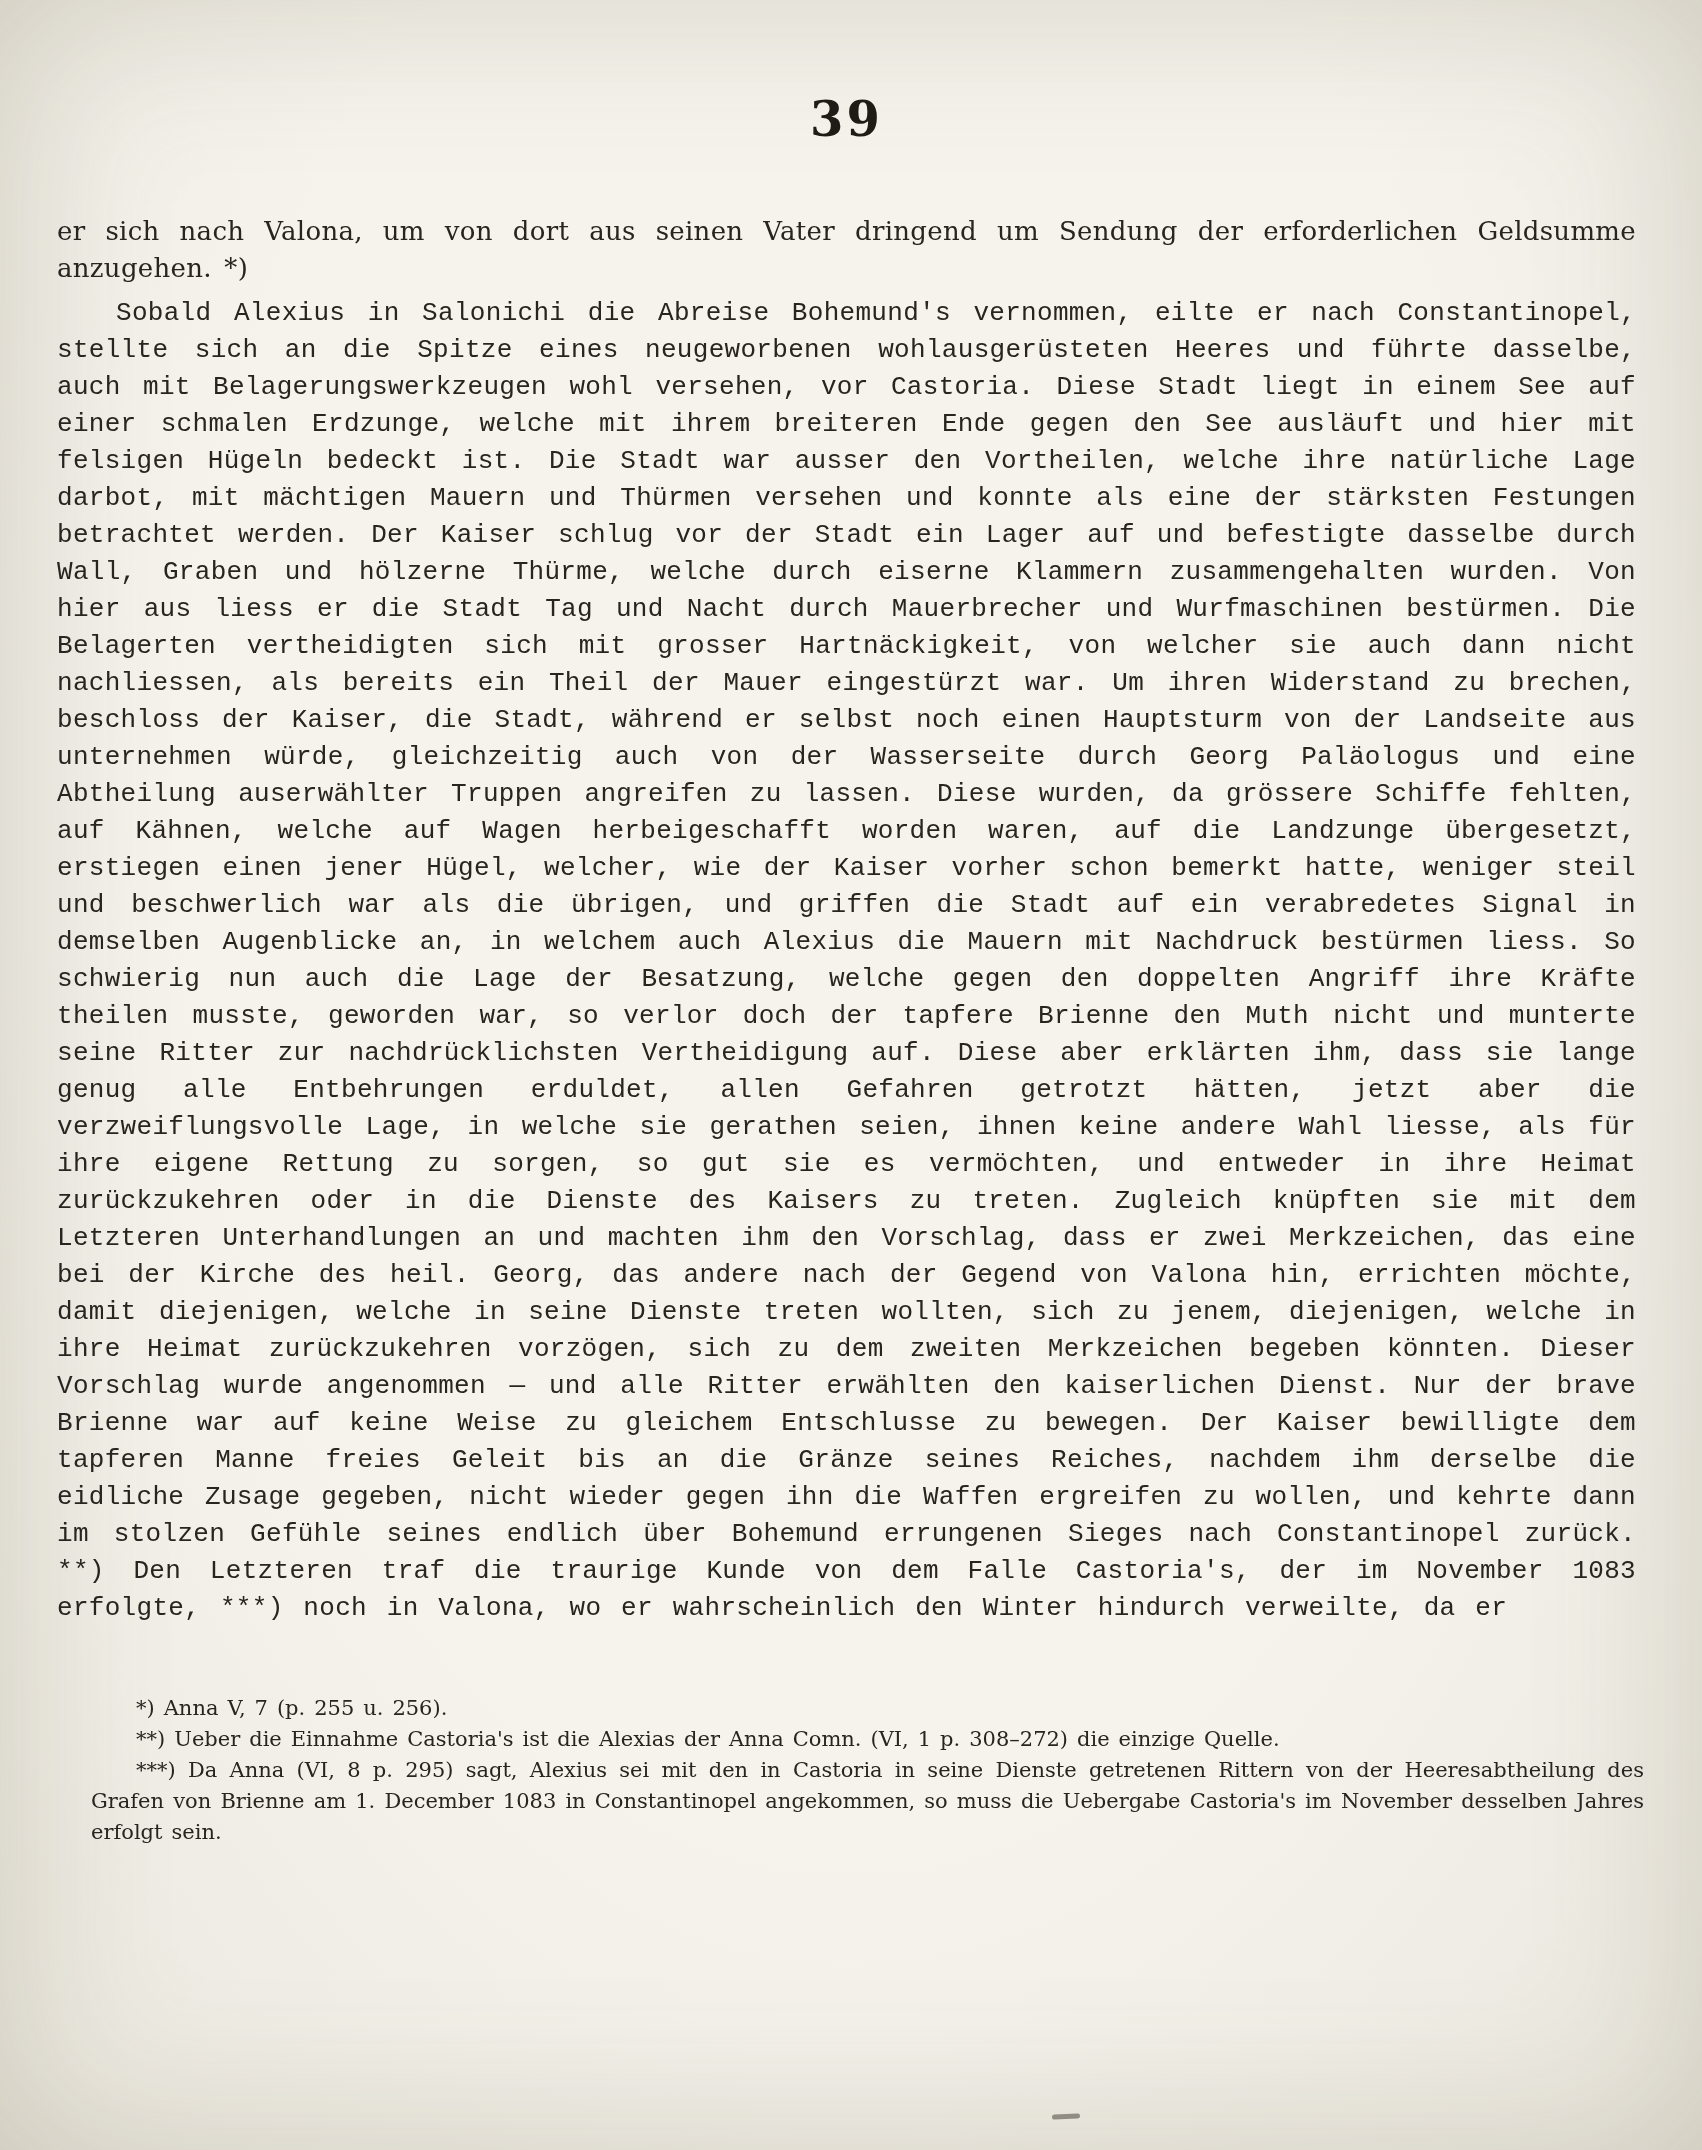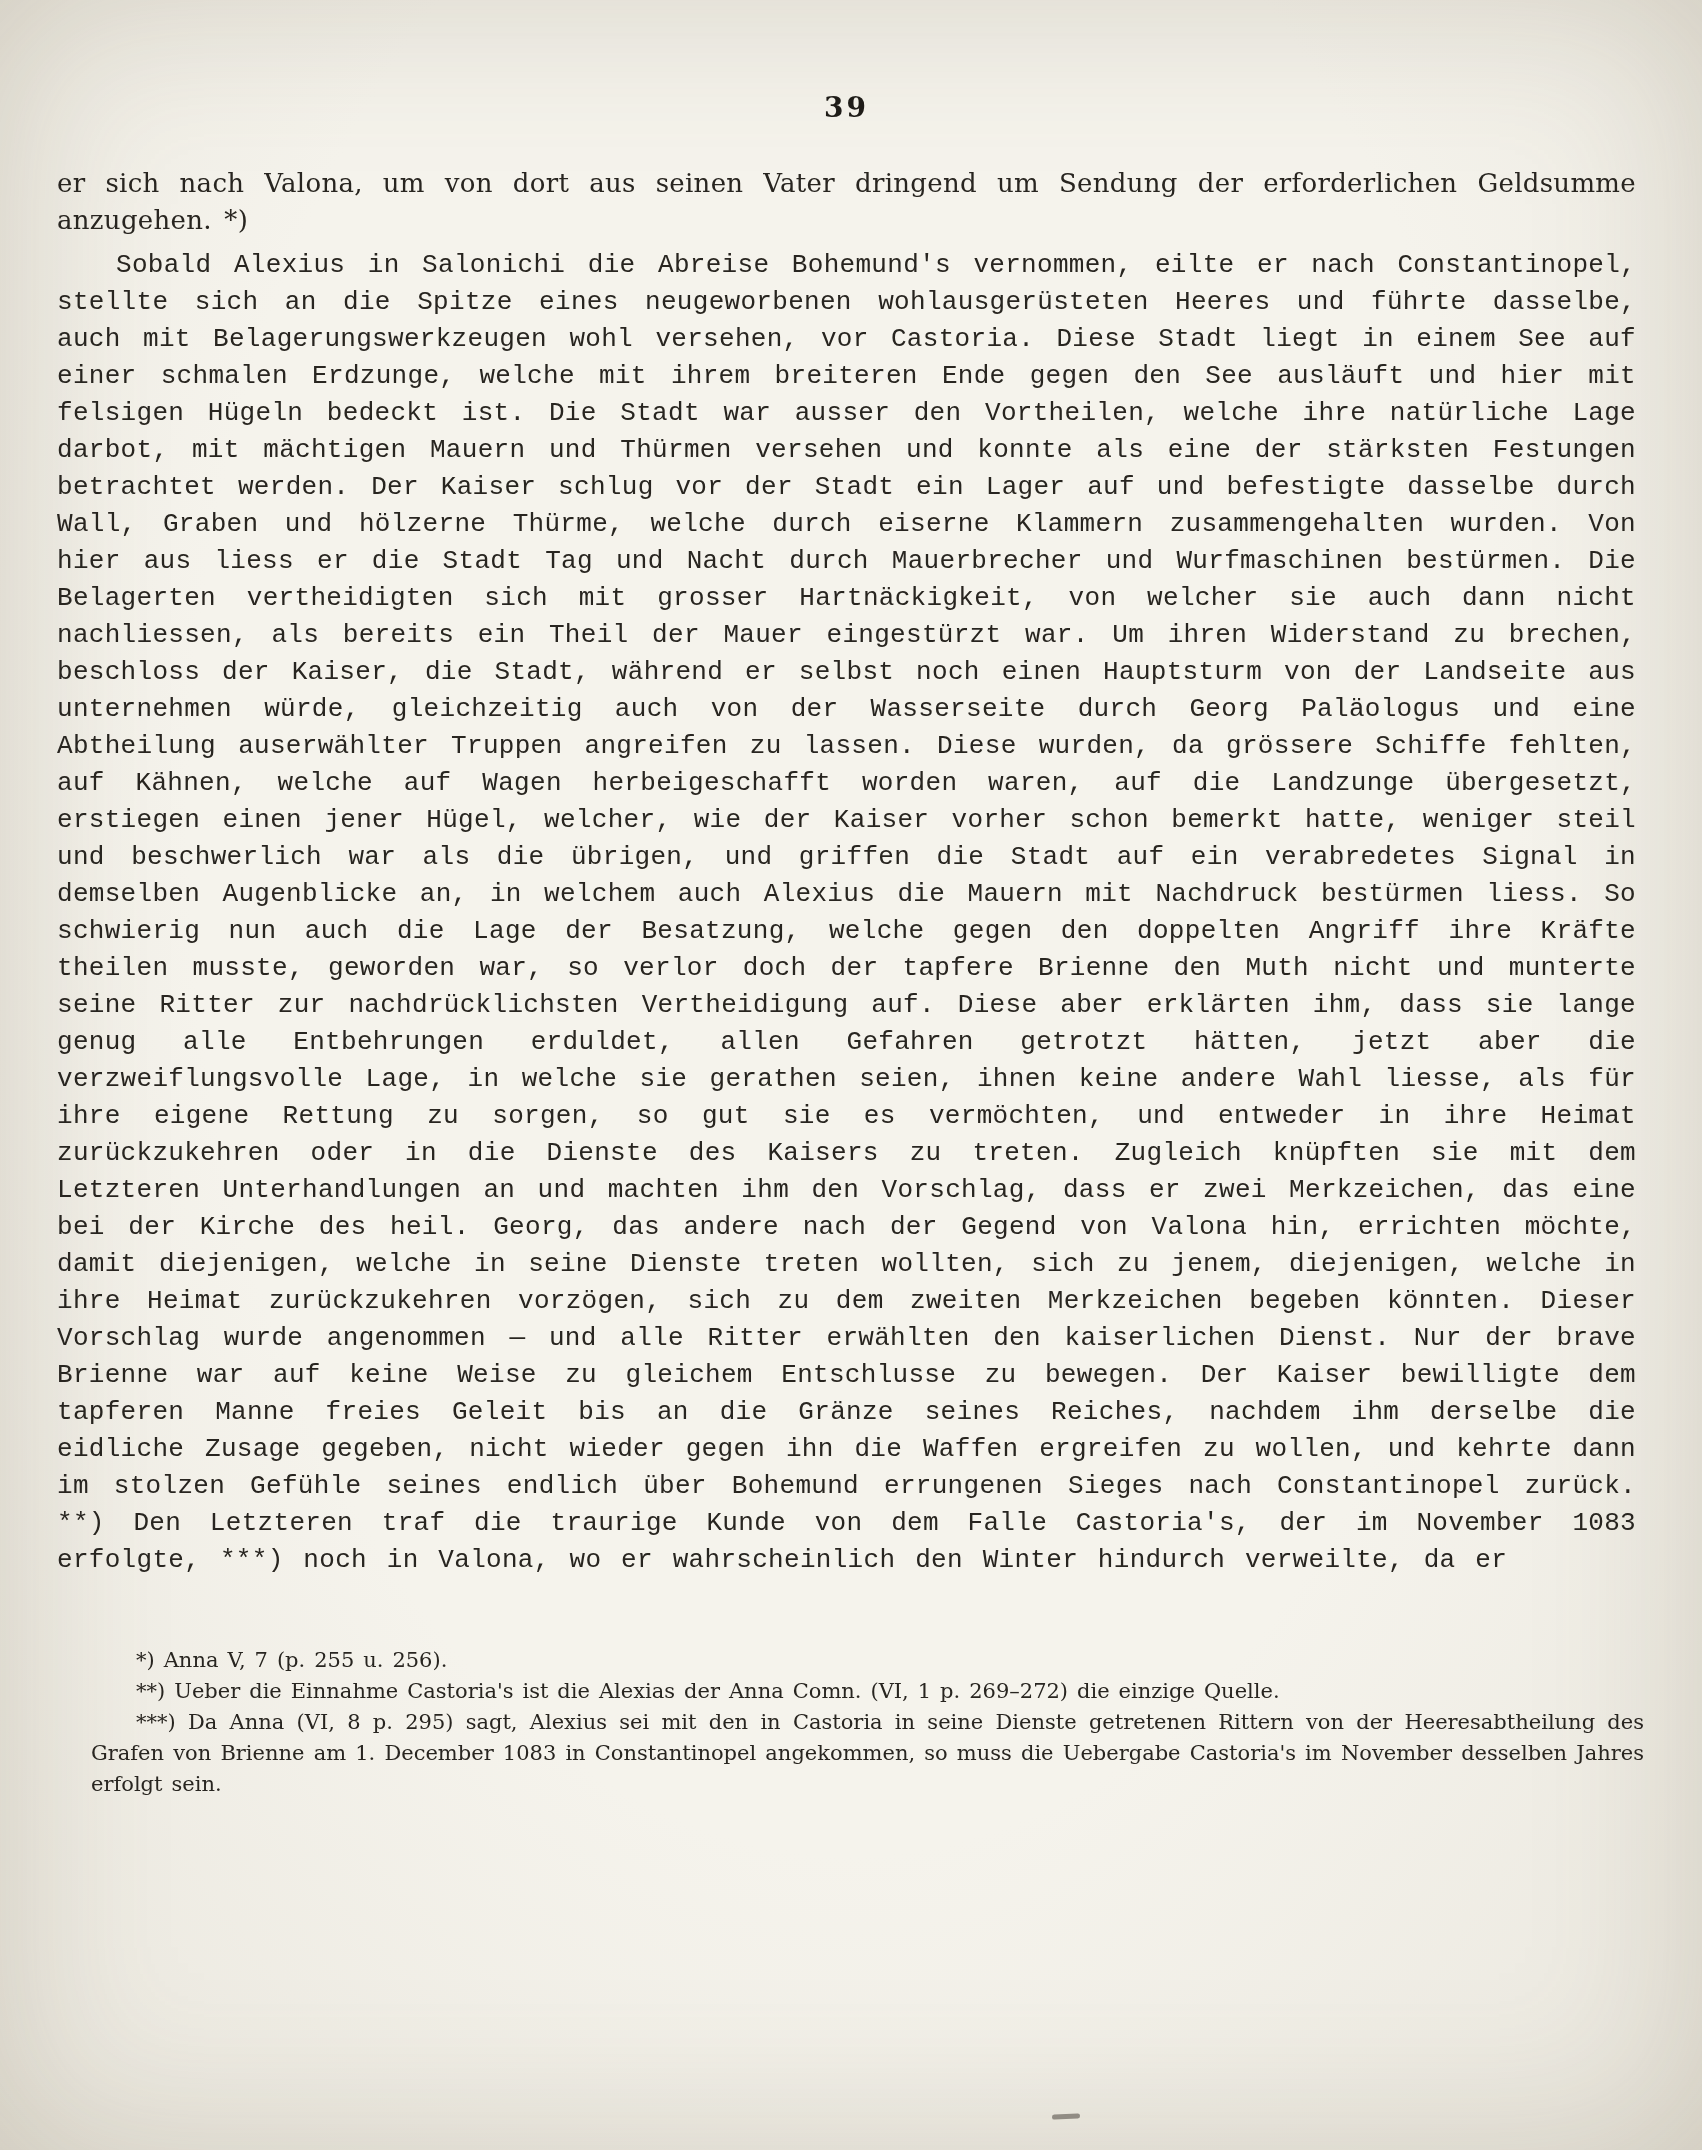--- a/index.html
+++ b/index.html
@@ -15,25 +15,25 @@
     box-sizing: border-box;
     padding: 91px 59px 0 49px;
     background: radial-gradient(ellipse at 50% 38%, #f5f3ec 55%, #eae7de 100%);
     box-shadow: inset 0 0 170px rgba(105, 92, 66, 0.22);
     font-family: "DejaVu Serif", "Liberation Serif", serif;
     color: #282520;
     overflow: hidden;
   }
   .page-number {
     text-align: center;
-    font-size: 28px;
+    font-size: 48px;
     font-weight: bold;
     letter-spacing: 3.1px;
     color: #1f1c18;
-    margin: 0 0 41px 0;
+    margin: 0 0 66px 0;
   }
   .text-block p {
     margin: 8px;
     font-size: 26px;
     line-height: 37px;
     text-align: justify;
     word-spacing: 3.9px;
     letter-spacing: 0.3px;
   }
   .para-indent {
@@ -79,21 +79,21 @@
     <p class="para para-indent">Sobald Alexius in Salonichi die Abreise Bohemund's vernommen, eilte er nach Constantinopel, stellte sich an die Spitze eines neugeworbenen wohlausgerüsteten Heeres und führte dasselbe, auch mit Belagerungswerkzeugen wohl versehen, vor Castoria. Diese Stadt liegt in einem See auf einer schmalen Erdzunge, welche mit ihrem breiteren Ende gegen den See ausläuft und hier mit felsigen Hügeln bedeckt ist. Die Stadt war ausser den Vortheilen, welche ihre natürliche Lage darbot, mit mächtigen Mauern und Thürmen versehen und konnte als eine der stärksten Festungen betrachtet werden. Der Kaiser schlug vor der Stadt ein Lager auf und befestigte dasselbe durch Wall, Graben und hölzerne Thürme, welche durch eiserne Klammern zusammengehalten wurden. Von hier aus liess er die Stadt Tag und Nacht durch Mauerbrecher und Wurfmaschinen bestürmen. Die Belagerten vertheidigten sich mit grosser Hartnäckigkeit, von welcher sie auch dann nicht nachliessen, als bereits ein Theil der Mauer eingestürzt war. Um ihren Widerstand zu brechen, beschloss der Kaiser, die Stadt, während er selbst noch einen Hauptsturm von der Landseite aus unternehmen würde, gleichzeitig auch von der Wasserseite durch Georg Paläologus und eine Abtheilung auserwählter Truppen angreifen zu lassen. Diese wurden, da grössere Schiffe fehlten, auf Kähnen, welche auf Wagen herbeigeschafft worden waren, auf die Landzunge übergesetzt, erstiegen einen jener Hügel, welcher, wie der Kaiser vorher schon bemerkt hatte, weniger steil und beschwerlich war als die übrigen, und griffen die Stadt auf ein verabredetes Signal in demselben Augenblicke an, in welchem auch Alexius die Mauern mit Nachdruck bestürmen liess. So schwierig nun auch die Lage der Besatzung, welche gegen den doppelten Angriff ihre Kräfte theilen musste, geworden war, so verlor doch der tapfere Brienne den Muth nicht und munterte seine Ritter zur nachdrücklichsten Vertheidigung auf. Diese aber erklärten ihm, dass sie lange genug alle Entbehrungen erduldet, allen Gefahren getrotzt hätten, jetzt aber die verzweiflungsvolle Lage, in welche sie gerathen seien, ihnen keine andere Wahl liesse, als für ihre eigene Rettung zu sorgen, so gut sie es vermöchten, und entweder in ihre Heimat zurückzukehren oder in die Dienste des Kaisers zu treten. Zugleich knüpften sie mit dem Letzteren Unterhandlungen an und machten ihm den Vorschlag, dass er zwei Merkzeichen, das eine bei der Kirche des heil. Georg, das andere nach der Gegend von Valona hin, errichten möchte, damit diejenigen, welche in seine Dienste treten wollten, sich zu jenem, diejenigen, welche in ihre Heimat zurückzukehren vorzögen, sich zu dem zweiten Merkzeichen begeben könnten. Dieser Vorschlag wurde angenommen — und alle Ritter erwählten den kaiserlichen Dienst. Nur der brave Brienne war auf keine Weise zu gleichem Entschlusse zu bewegen. Der Kaiser bewilligte dem tapferen Manne freies Geleit bis an die Gränze seines Reiches, nachdem ihm derselbe die eidliche Zusage gegeben, nicht wieder gegen ihn die Waffen ergreifen zu wollen, und kehrte dann im stolzen Gefühle seines endlich über Bohemund errungenen Sieges nach Constantinopel zurück. **) Den Letzteren traf die traurige Kunde von dem Falle Castoria's, der im November 1083 erfolgte, ***) noch in Valona, wo er wahrscheinlich den Winter hindurch verweilte, da er</p>
   </div>
 
   <div class="footnotes">
     <p class="footnote">
       <span class="fn-marker">*)</span>
       <span>Anna V, 7 (p. 255 u. 256).</span>
     </p>
     <p class="footnote">
       <span class="fn-marker">**)</span>
-      <span>Ueber die Einnahme Castoria's ist die Alexias der Anna Comn. (VI, 1 p. 269–272) die einzige Quelle.</span>
+      <span>Ueber die Einnahme Castoria's ist die Alexias der Anna Comn. (VI, 1 p. 308–272) die einzige Quelle.</span>
     </p>
     <p class="footnote">
       <span class="fn-marker">***)</span>
       <span>Da Anna (VI, 8 p. 295) sagt, Alexius sei mit den in Castoria in seine Dienste getretenen Rittern von der Heeresabtheilung des Grafen von Brienne am 1. December 1083 in Constantinopel angekommen, so muss die Uebergabe Castoria's im November desselben Jahres erfolgt sein.</span>
     </p>
   </div>
 
   <div class="bottom-mark"></div>
 
 </div>

